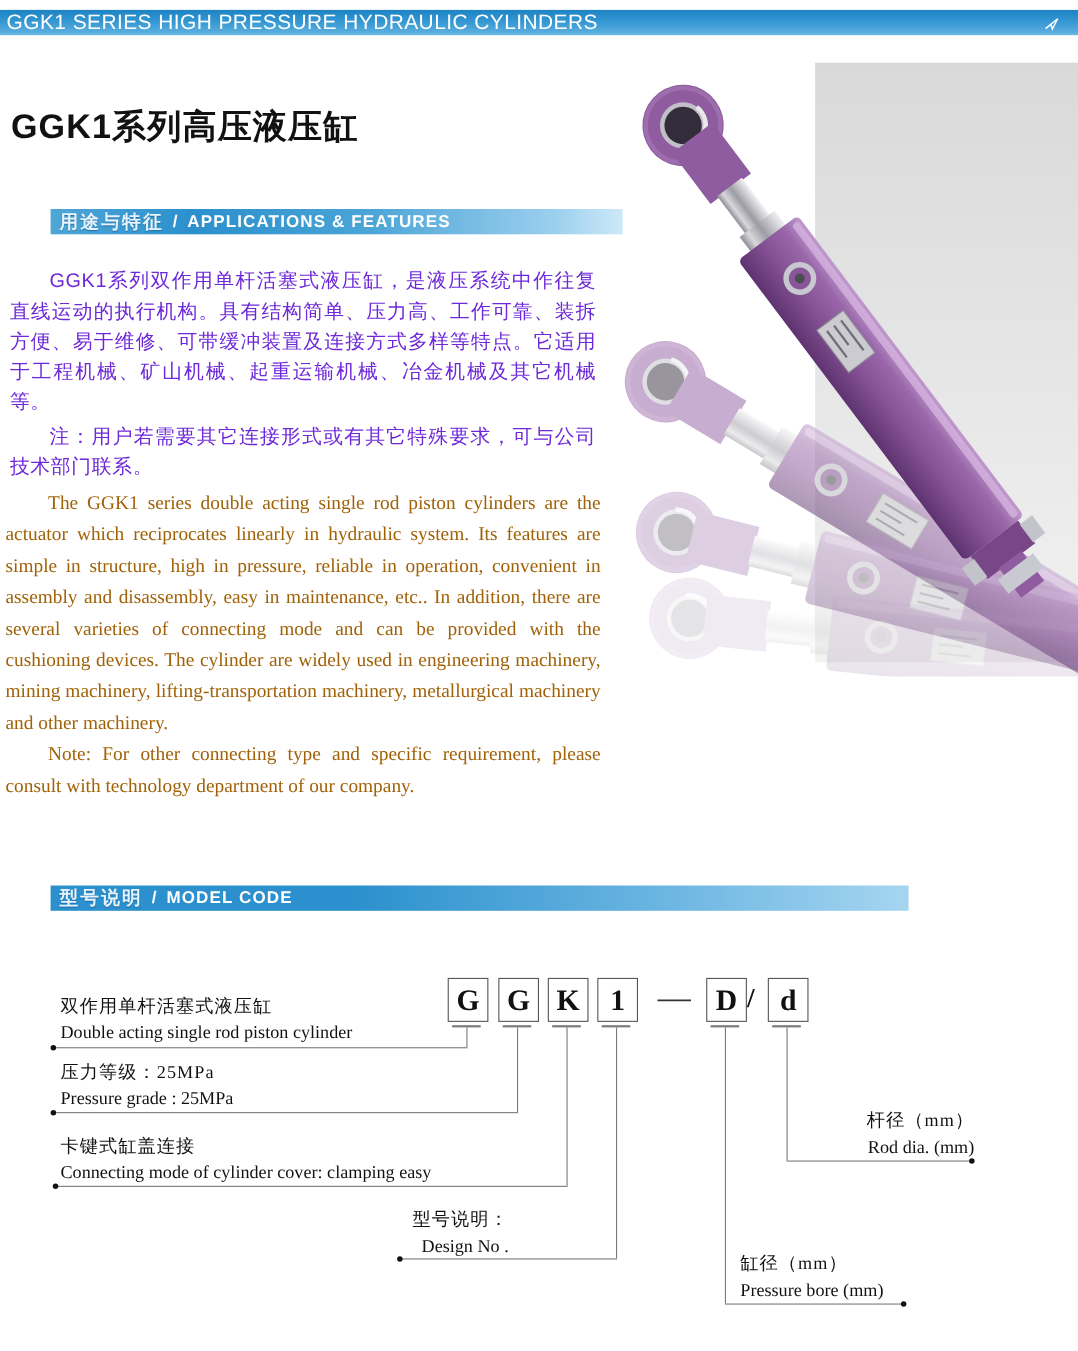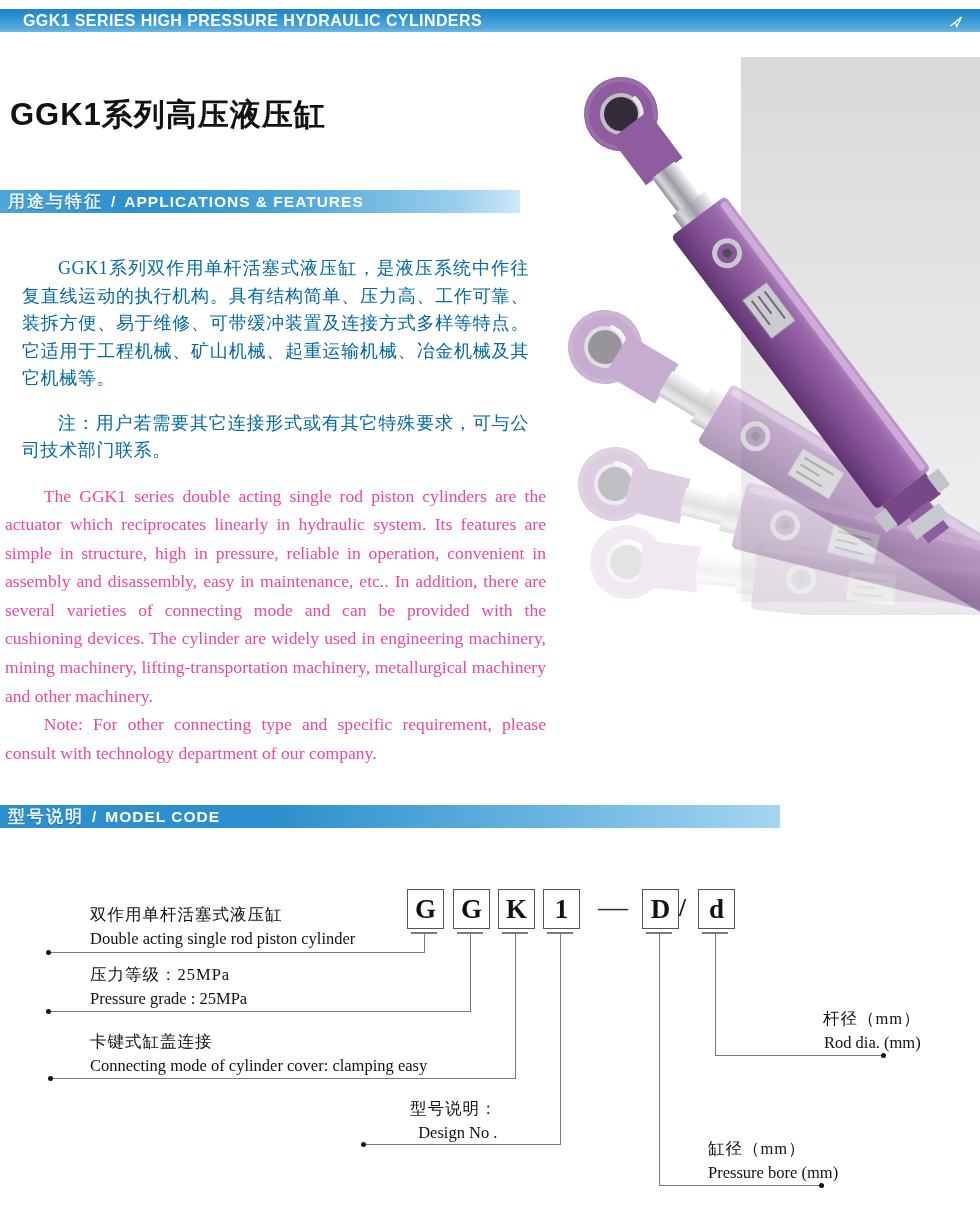--- a/index.html
+++ b/index.html
@@ -2,55 +2,55 @@
 <html><head>
 <meta charset="utf-8">
 <style>
   html,body{margin:0;padding:0;background:#fff;}
   .page{position:relative;width:980px;height:1228px;background:#fff;overflow:hidden;
         font-family:"Liberation Sans",sans-serif;color:#111;}
   
   .topbar{position:absolute;top:9px;left:0;width:980px;height:23px;
     background:linear-gradient(180deg,#1d83c4 0%,#3497d2 45%,#55abdc 85%,#6db9e4 100%);
     display:flex;align-items:center;}
-  .topbar-title{color:#fff;font-weight:bold;font-size:16px;letter-spacing:.4px;padding-left:23px;}
+  .topbar-title{color:#fff;font-weight:normal;font-size:19px;letter-spacing:.4px;padding-left:6px;}
   .topbar-icon{position:absolute;right:16px;top:4px;width:16px;height:16px;}
   
   .page-title{position:absolute;left:10px;top:50px;font-size:31px;font-weight:bold;letter-spacing:1px;margin-top:44px;}
   
-  .sec{position:absolute;height:23px;display:flex;align-items:center;gap:8px;padding-left:8px;box-sizing:border-box;}
+  .sec{position:absolute;height:23px;display:flex;align-items:center;gap:8px;padding-left:8px;box-sizing:border-box;margin-left:46px;}
   .sec1{top:190px;left:0;width:520px;
     background:linear-gradient(90deg,#4fa6d8 0%,#2b90cd 25%,#4aa4d6 55%,#9bcfee 88%,#cde9f8 100%);}
   .sec2{top:805px;left:0;width:780px;
     background:linear-gradient(90deg,#2b90cd 0%,#2b90cd 35%,#6cb6e2 72%,#a6d5f0 100%);}
   .sec .zh{color:#e4f3fc;font-weight:bold;font-size:17px;letter-spacing:2px;
     text-shadow:0 1px 1px rgba(23,88,140,.65);}
   .sec .divider,.sec .en{color:#fff;font-weight:bold;font-size:15.5px;letter-spacing:1px;}
   
   .textcol{position:absolute;left:5px;top:238px;width:541px;}
-  .zh-para,.zh-note{font-family:Liberation Serif, serif;font-size:18px;letter-spacing:.6px;
-    line-height:27.5px;text-align:justify;text-indent:2em;margin:17px;color:#0369a1;}
+  .zh-para,.zh-note{font-family:Liberation Sans, sans-serif;font-size:18px;letter-spacing:.6px;
+    line-height:27.5px;text-align:justify;text-indent:2em;margin:4px;color:#6d28d9;}
   .en-para,.en-note{font-family:"Liberation Serif",serif;font-size:17.6px;line-height:28.6px;
-    text-align:justify;text-indent:2.2em;margin:0;color:#ec4899;}
+    text-align:justify;text-indent:2.2em;margin:0;color:#a16207;}
   
   .photo{position:absolute;left:565px;top:50px;width:415px;height:565px;}
   
   .diagram{position:absolute;left:0;top:860px;width:980px;height:368px;font-family:"Liberation Serif",serif;}
   .mbox{position:absolute;top:29px;width:35px;height:38px;border:1px solid #555;background:#fff;
     text-align:center;line-height:38px;font-weight:bold;font-size:27px;}
   .b0{left:407px}.b1{left:453px}.b2{left:498px}.b3{left:543px}.b4{left:642px}.b5{left:698px}
   .dash{position:absolute;left:593px;top:29px;width:40px;height:38px;line-height:35px;
     font-size:30px;text-align:center;color:#333;}
   .slash{position:absolute;left:679px;top:29px;height:38px;line-height:38px;font-size:25px;font-weight:bold;}
   .tick{position:absolute;top:72px;width:26px;height:2px;background:#7a7a7a;}
   .t0{left:411px}.t1{left:457px}.t2{left:502px}.t3{left:547px}.t4{left:646px}.t5{left:702px}
   .vline{position:absolute;width:1px;background:#7a7a7a;}
   .hline{position:absolute;height:1px;background:#7a7a7a;}
   .dot{position:absolute;width:5px;height:5px;border-radius:50%;background:#111;}
-  .dlabel{position:absolute;margin-left:35px;}
+  .dlabel{position:absolute;}
   .dlabel .zh{display:block;font-size:16.5px;line-height:24px;letter-spacing:1px;}
   .dlabel .en{display:block;font-size:16.5px;line-height:24px;text-align:right;}
 </style>
 </head>
 <body>
 
 <div class="page">
 
   <div class="topbar">
     <span class="topbar-title">GGK1 SERIES HIGH PRESSURE HYDRAULIC CYLINDERS</span>

